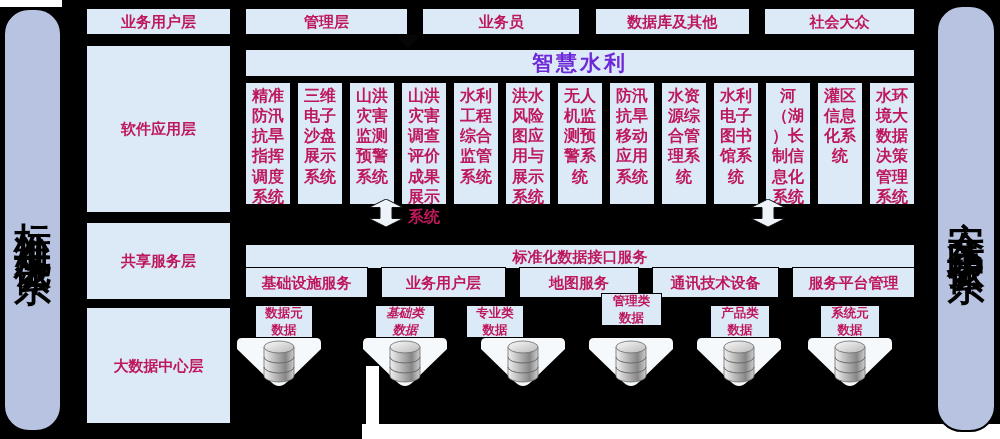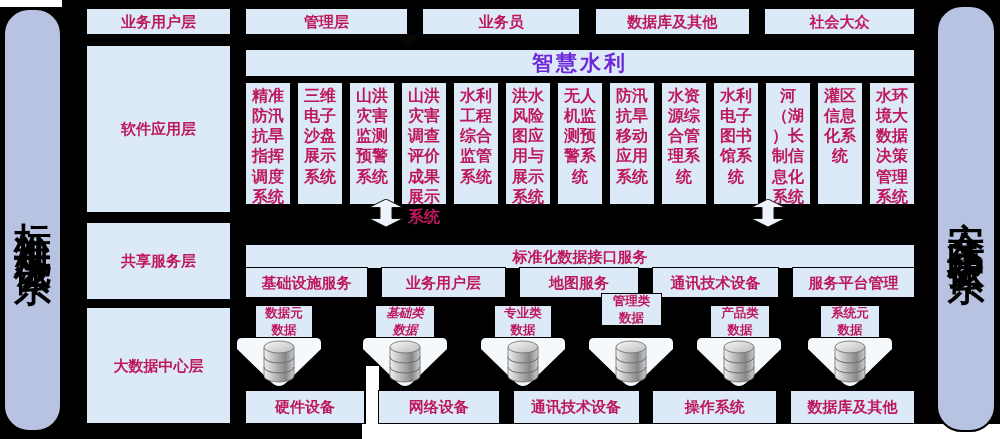--- a/index.html
+++ b/index.html
@@ -160,21 +160,21 @@
     <div class="box" style="width:125px;height:31px;">业务用户层</div>
     <div class="box" style="width:120px;height:31px;">地图服务</div>
     <div class="box" style="width:127px;height:31px;">通讯技术设备</div>
     <div class="box" style="width:123px;height:31px;">服务平台管理</div>
   </div>
 
   <div class="box dtype" style="left:255px;top:305px;width:58px;height:33px;">数据元
 数据</div>
   <div class="box dtype" style="left:375px;top:305px;width:60px;height:33px;font-style:italic;">基础类
 数据</div>
-  <div class="box dtype" style="left:494px;top:305px;width:58px;height:33px;">专业类
+  <div class="box dtype" style="left:466px;top:305px;width:58px;height:33px;">专业类
 数据</div>
   <div class="box dtype" style="left:601px;top:293px;width:61px;height:33px;">管理类
 数据</div>
   <div class="box dtype" style="left:710px;top:305px;width:60px;height:33px;">产品类
 数据</div>
   <div class="box dtype" style="left:820px;top:305px;width:60px;height:33px;">系统元
 数据</div>
 
   <div class="funnel" style="left:235px;top:336px;">
     <svg width="88" height="56" viewBox="0 0 88 56">
@@ -236,21 +236,14 @@
         <path d="M7,2 H81 Q86,2 86,7 V13 L52,46 Q44,54 36,46 L2,13 V7 Q2,2 7,2 Z" fill="#f5f9fc"></path>
       </svg>
     <svg style="left:26px;top:4px;" width="36" height="44" viewBox="0 0 36 44">
       <path d="M3,7 L3,36 A15,6 0 0 0 33,36 L33,7" fill="url(#cylBody)" stroke="#6a6a6a" stroke-width="0.8"></path>
       <ellipse cx="18" cy="7" rx="15" ry="6" fill="url(#cylTop)" stroke="#6a6a6a" stroke-width="0.8"></ellipse>
       <path d="M3,17 A15,6 0 0 0 33,17" fill="none" stroke="#6a6a6a"></path>
       <path d="M3,27 A15,6 0 0 0 33,27" fill="none" stroke="#6a6a6a"></path>
       </svg>
   </div>
 
-  <div class="rowflex" style="left:245px;top:390px;width:670px;height:34px;">
-    <div class="box" style="width:120px;height:34px;">硬件设备</div>
-    <div class="box" style="width:122px;height:34px;">网络设备</div>
-    <div class="box" style="width:127px;height:34px;">通讯技术设备</div>
-    <div class="box" style="width:125px;height:34px;">操作系统</div>
-    <div class="box" style="width:125px;height:34px;">数据库及其他</div>
-  </div>
 
 </div>
 
 </body></html>

